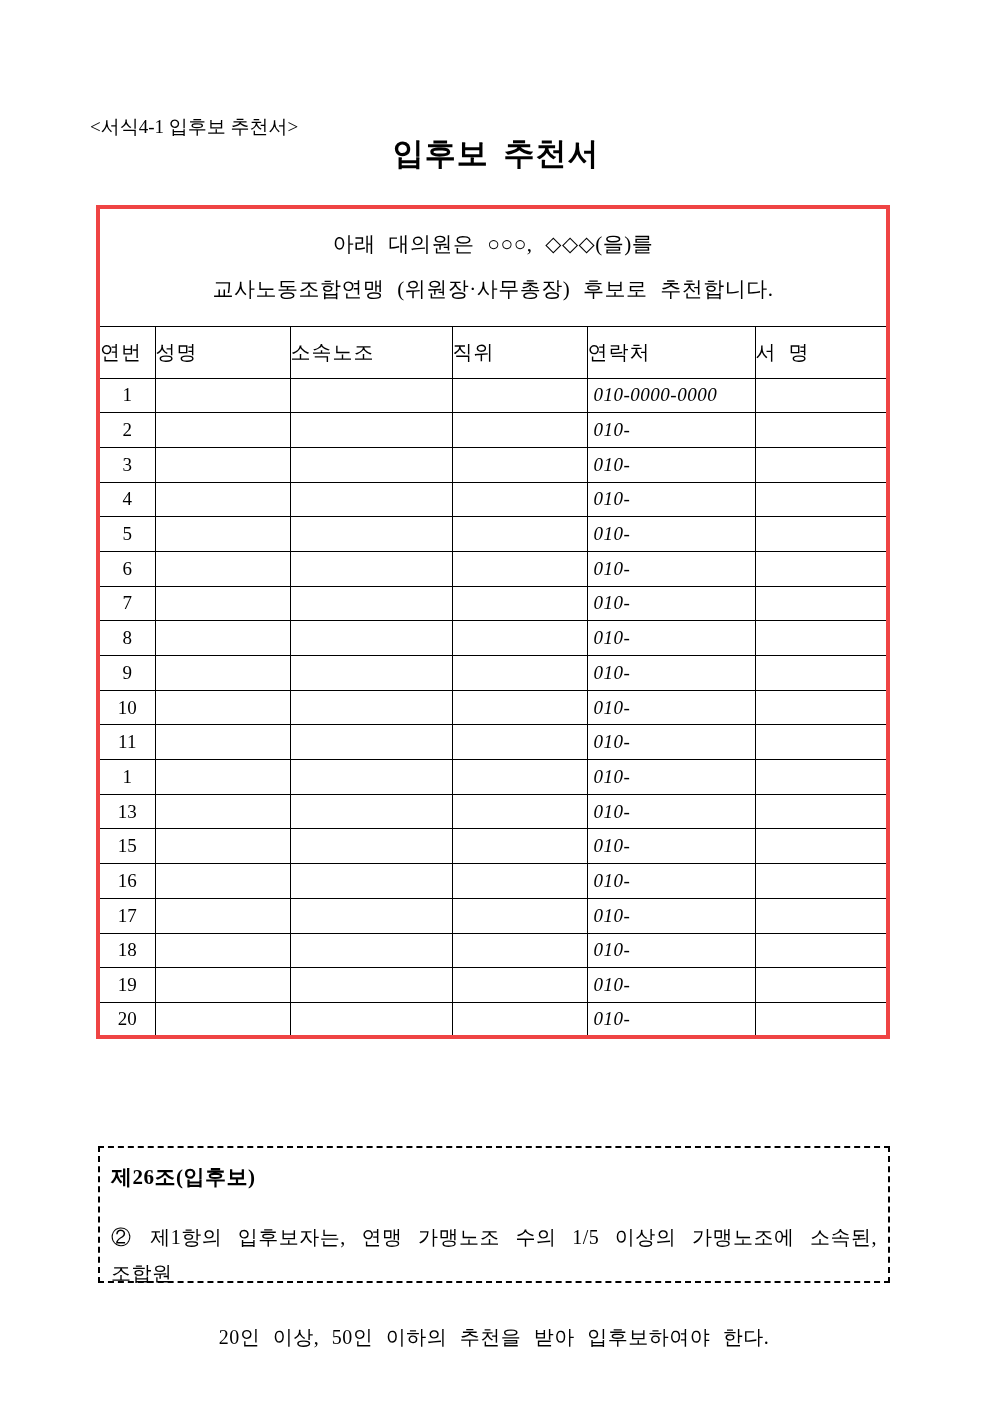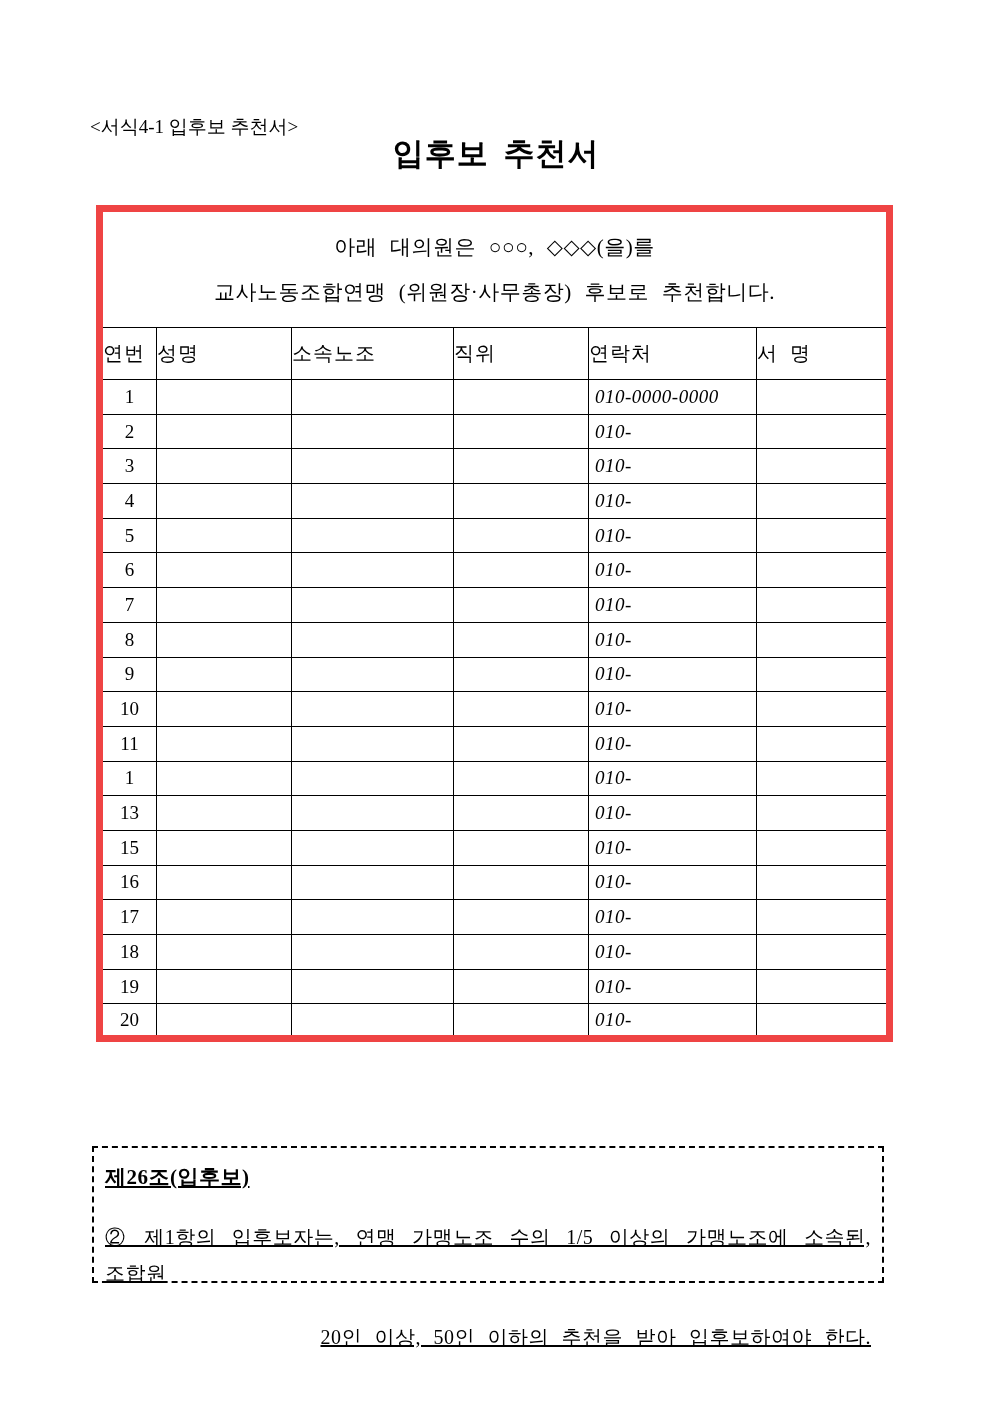--- a/index.html
+++ b/index.html
@@ -34,21 +34,21 @@
     word-spacing: 6px;
   }
 
   .main-table {
     position: absolute;
     left: 96px;
     top: 205px;
     width: 790px;
     border-collapse: collapse;
     table-layout: fixed;
-    border: 7px solid #ef4444;
+    border: 4px solid #ef4444;
   }
   .main-table td, .main-table th {
     border: 1px solid #000000;
     overflow: hidden;
   }
 
   .intro-cell {
     height: 119px;
     text-align: center;
     vertical-align: middle;
@@ -74,46 +74,45 @@
   .main-table td.cell {
     height: 34.7px;
     font-size: 19px;
     vertical-align: middle;
   }
   .main-table td.cell-no { text-align: center; }
   .main-table td.cell-contact { text-align: left; padding-left: 6px; letter-spacing: 0.5px; font-style: italic; }
 
   .footnote-box {
     position: absolute;
-    left: 92px;
+    left: 98px;
     top: 1146px;
     width: 792px;
     height: 137px;
     border: 2px dashed #000000;
     padding: 16px 11px 0 11px;
-    text-decoration: underline;
   }
   .footnote-heading {
     font-size: 21px;
     font-weight: bold;
     line-height: 27px;
     letter-spacing: 0.5px;
   }
   .footnote-line {
     font-size: 20px;
     line-height: 36px;
     word-spacing: 7px;
     letter-spacing: 0.5px;
     margin-top: 28px;
   }
   .footnote-line.justified {
     text-align: justify;
     text-align-last: justify;
   }
-  .footnote-line.plain { text-align: right; }
+  .footnote-line.plain { text-align: center; }
 </style>
 </head>
 <body>
 
 <div class="form-label">&lt;서식4-1 입후보 추천서&gt;</div>
 
 <div class="doc-title">입후보 추천서</div>
 
 <table class="main-table">
   <colgroup>

